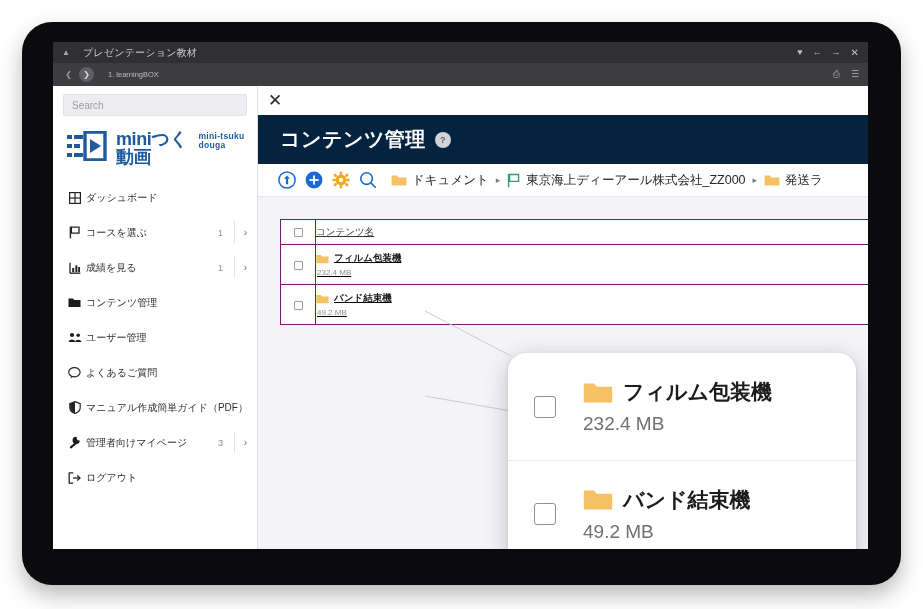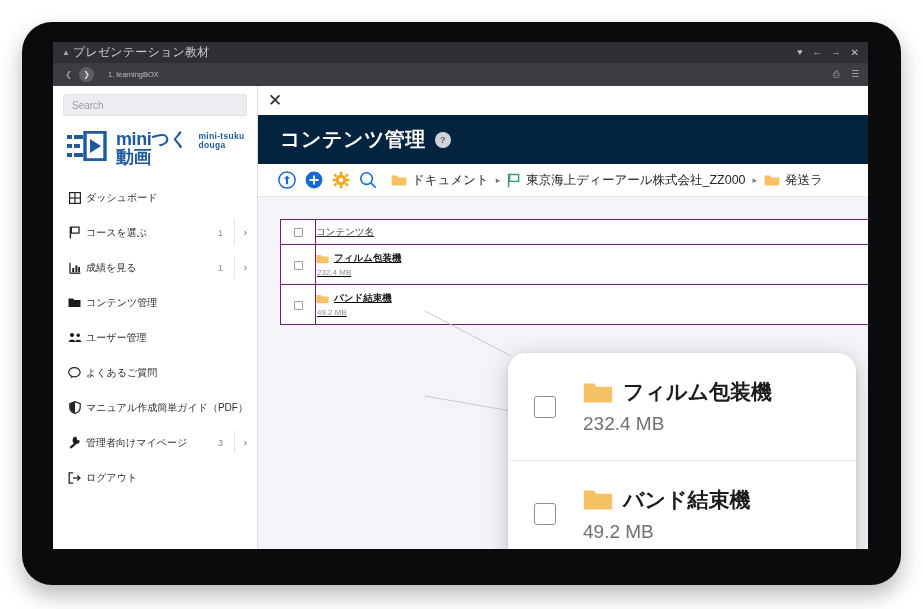--- a/index.html
+++ b/index.html
@@ -42,21 +42,21 @@
   #tabstrip {
     position: absolute; left: 0; top: 21px;
     width: 815px; height: 23px;
     background: #3c3c41;
     display: flex; align-items: center;
   }
   .chev-up {
     color: #a9a9ae; font-size: 8px; margin-left: 9px; line-height: 1;
   }
   #window-title {
-    color: #c9c9ce; font-size: 12px; margin-left: 3px;
+    color: #c9c9ce; font-size: 10px; margin-left: 13px;
     letter-spacing: .2px; white-space: nowrap;
   }
   #titlebar-actions {
     margin-left: auto; display: flex; align-items: center; gap: 10px;
     padding-right: 9px;
   }
   .tb-ico { color: #b9b9be; font-size: 9px; line-height: 1; }
   .tb-ico.close { font-size: 10px; color: #c3c3c8; }
 
   .navbtn {

